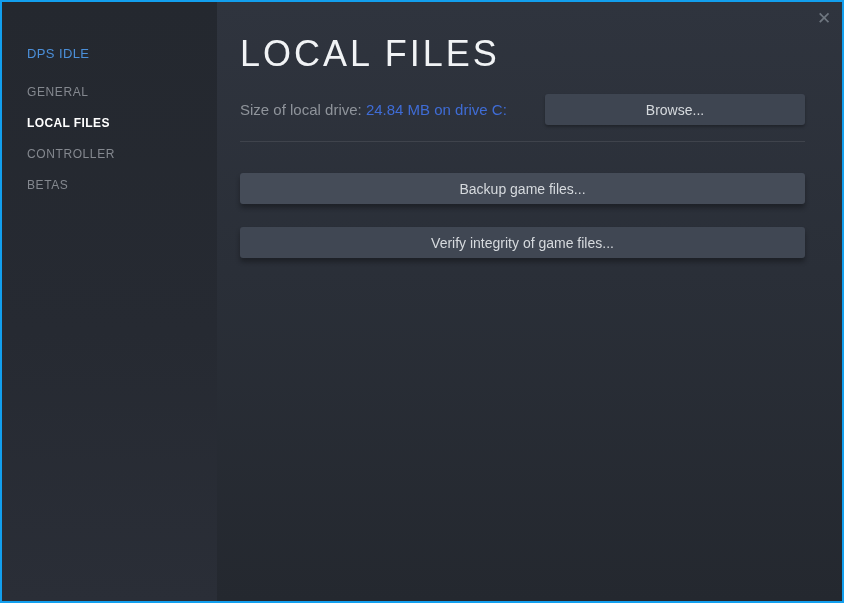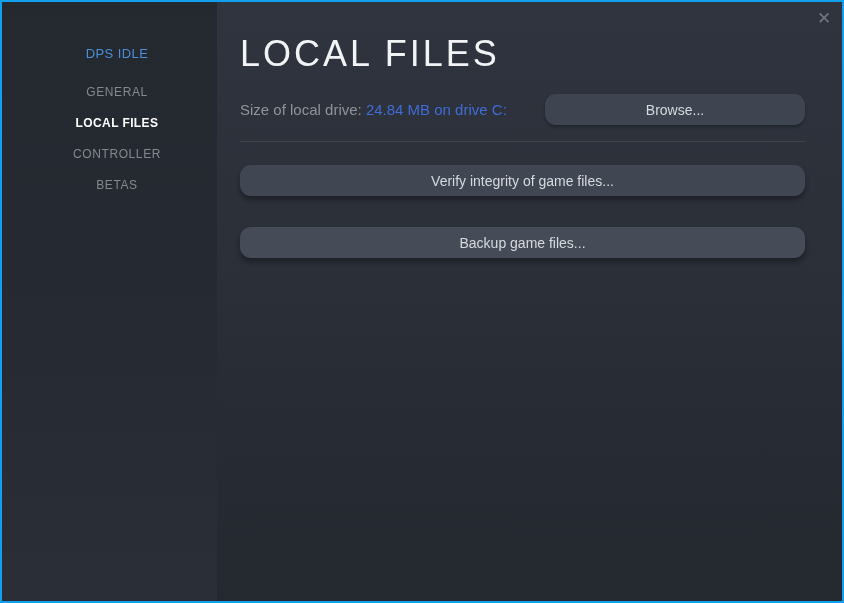--- a/index.html
+++ b/index.html
@@ -26,21 +26,20 @@
     line-height: 1;
     cursor: pointer;
     z-index: 5;
     font-family: "DejaVu Sans", sans-serif;
   }
   .sidebar {
     width: 215px;
     flex: 0 0 215px;
     background: linear-gradient(180deg, #24282f 0%, #262a32 55%, #2a2e37 100%);
     padding: 44px 10px 15px 25px;
-    text-align: center;
   }
   .game-title {
     color: #4b8fd9;
     font-size: 13px;
     letter-spacing: 0.4px;
     margin-bottom: 24px;
     cursor: pointer;
   }
   .nav-item {
     color: #84888f;
@@ -77,21 +76,21 @@
     color: #8f949b;
   }
   .size-value {
     color: #3f6cd6;
   }
   .btn {
     background: #424955;
     color: #d6dade;
     font-size: 14px;
     border: none;
-    border-radius: 11px;
+    border-radius: 3px;
     cursor: pointer;
     font-family: "Liberation Sans", sans-serif;
     display: flex;
     align-items: center;
     justify-content: center;
   }
   .browse-btn {
     width: 260px;
     height: 31px;
     background: #3e4551;
@@ -132,18 +131,18 @@
     <div class="size-row">
       <div class="size-text">
         <span>Size of local drive: </span>
         <span class="size-value">24.84 MB on drive C:</span>
       </div>
       <button class="btn browse-btn">Browse...</button>
     </div>
 
     <div class="divider"></div>
 
+    <button class="btn wide-btn backup-btn">Backup game files...</button>
+
     <button class="btn wide-btn verify-btn">Verify integrity of game files...</button>
-
-    <button class="btn wide-btn backup-btn">Backup game files...</button>
 
   </div>
 </div>
 
 </body></html>

